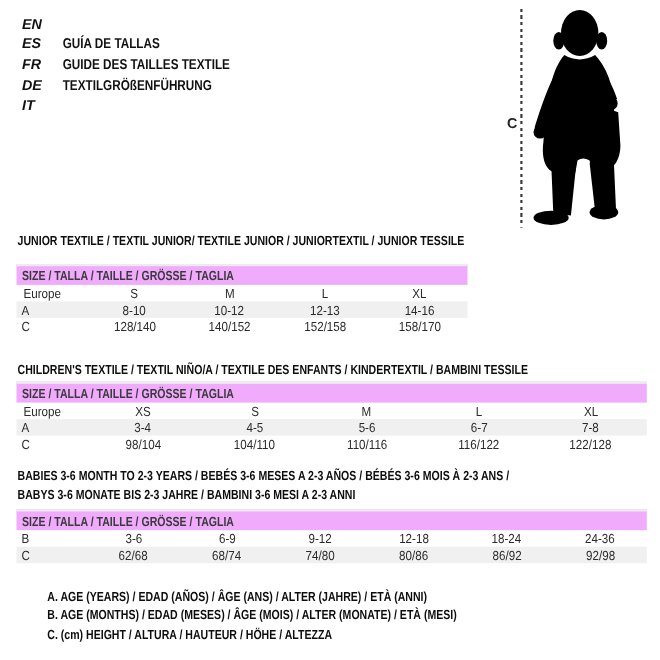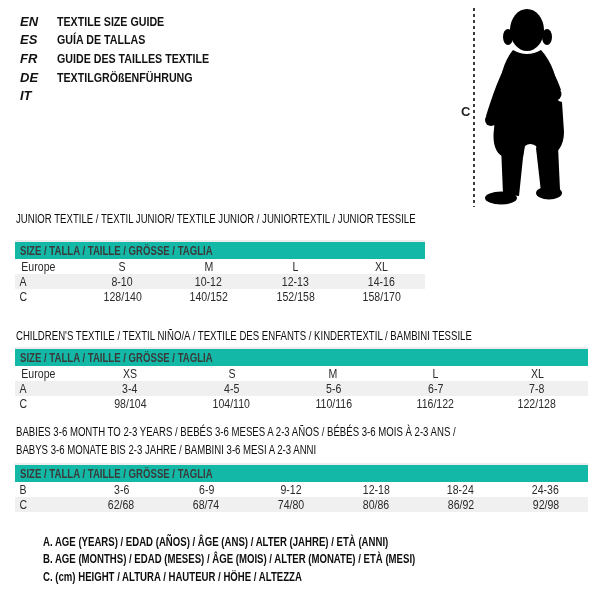--- a/index.html
+++ b/index.html
@@ -18,43 +18,42 @@
   .lang-label .cond{transform:scaleX(0.82);}
 
   
   .figure{position:absolute;top:4px;left:450px;width:150px;height:208px;}
   .measure-label{position:absolute;left:11px;top:100px;font-weight:700;font-size:13px;color:#222;}
   .measure-line{position:absolute;left:23px;top:4px;width:2px;height:199px;
     background:repeating-linear-gradient(to bottom,#3c3c3c 0 3px,transparent 3px 6px);}
   .baby-svg{position:absolute;left:33px;top:2px;width:116px;height:204px;}
 
   
-  .section-title{position:absolute;left:16px;width:580px;font-weight:400;font-size:12px;line-height:18px;color:#0d0d0d;}
+  .section-title{position:absolute;left:16px;width:580px;font-weight:700;font-size:12px;line-height:18px;color:#0d0d0d;}
   .section-title div{white-space:nowrap;transform:scaleX(0.80);transform-origin:0 50%;}
 
   
   .size-table{position:absolute;left:15px;}
-  .thead{background:#14b8a6;border-top:2px solid #ececec;height:17px;display:flex;align-items:center;
+  .thead{background:#f0abfc;border-top:2px solid #ececec;height:17px;display:flex;align-items:center;
     padding-left:5px;font-weight:700;font-size:12px;color:#3a3a3a;}
   .trow{display:flex;height:15px;align-items:center;font-size:12px;color:#2a2a2a;}
   .trow.shaded{background:#f0f0f0;}
   .cell-label{width:60px;text-align:left;padding-left:4px;}
   .cell{flex:1;text-align:center;}
 
   
   .footnotes{position:absolute;top:534px;left:16px;font-weight:700;font-size:12px;line-height:17.4px;color:#0d0d0d;margin-left:27px;}
   .footnote{white-space:nowrap;}
 </style>
 </head>
 <body>
 
 <div class="lang-block">
   <div class="lang-row">
     <span class="lang-code">EN</span>
-    <span class="lang-label"><span class="cond">TEXTILE SIZE GUIDE</span></span>
   </div>
   <div class="lang-row">
     <span class="lang-code">ES</span>
     <span class="lang-label"><span class="cond">GUÍA DE TALLAS</span></span>
   </div>
   <div class="lang-row">
     <span class="lang-code">FR</span>
     <span class="lang-label"><span class="cond">GUIDE DES TAILLES TEXTILE</span></span>
   </div>
   <div class="lang-row">

